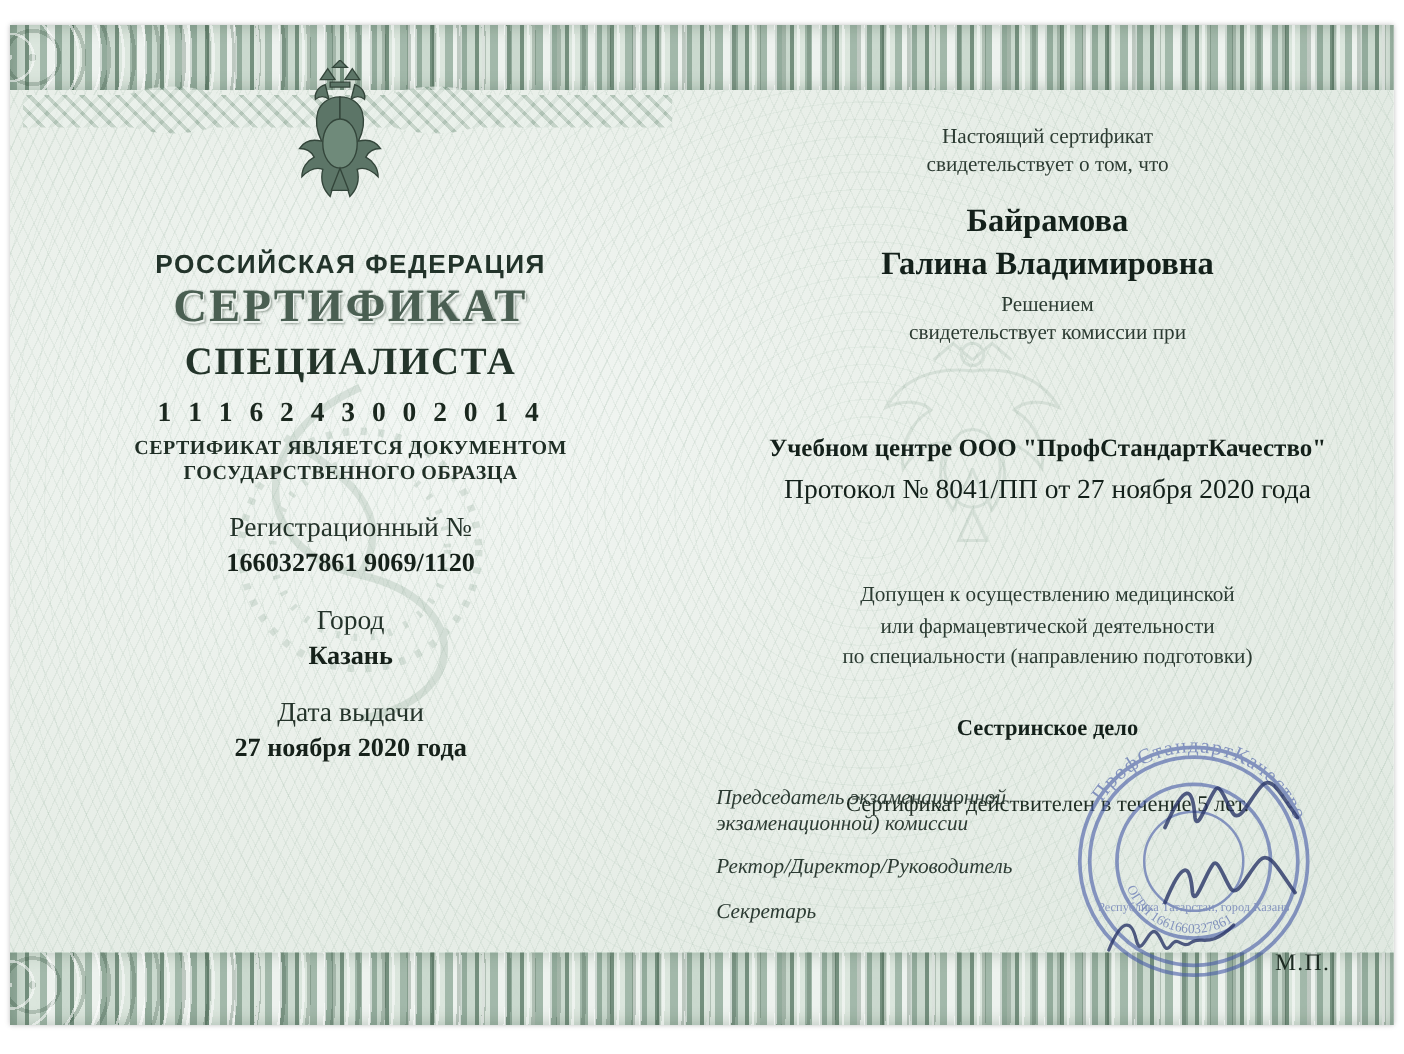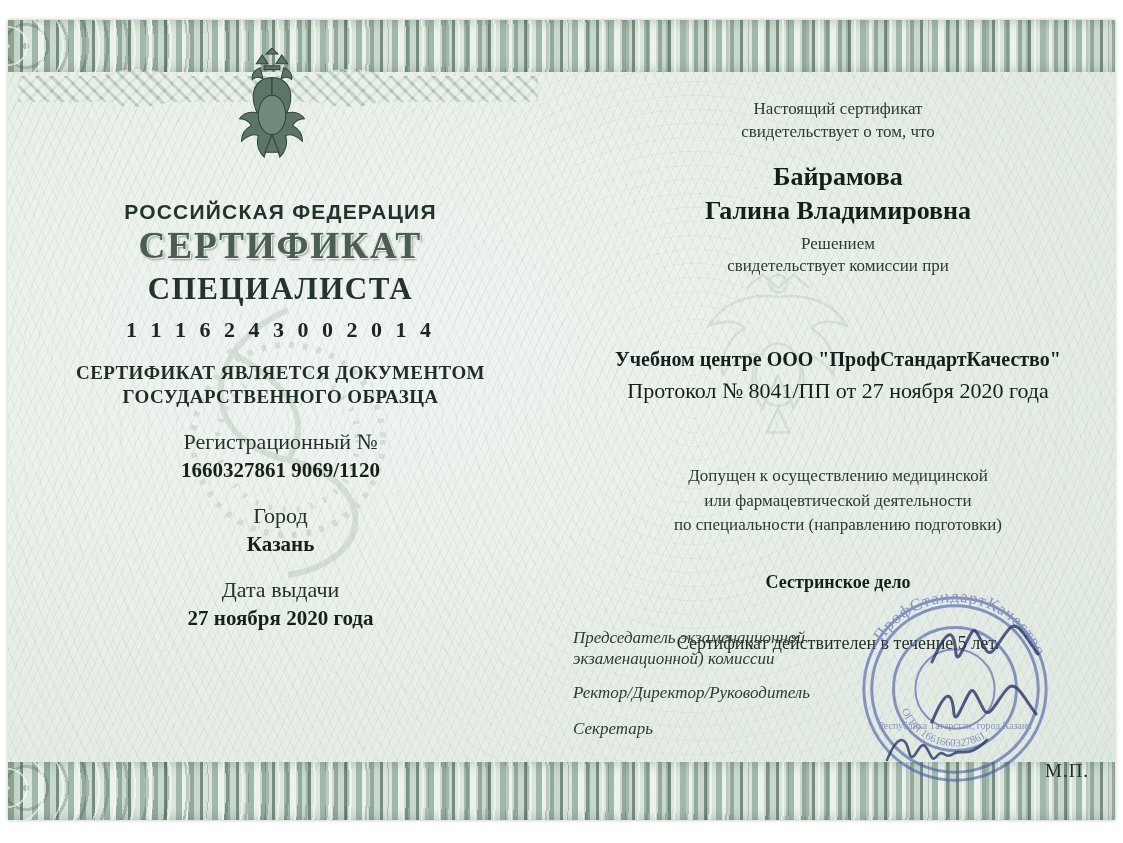--- a/index.html
+++ b/index.html
@@ -152,22 +152,22 @@
     color: #23342a;
   }
   .serial {
     margin-top: 10px;
     font-size: 22px;
     font-weight: 700;
     letter-spacing: 4px;
     color: #1b281f;
   }
   .state-doc {
-    margin-top: 18px;
-    font-size: 19px;
+    margin-top: 6px;
+    font-size: 16px;
     font-weight: 700;
     line-height: 1.25;
     letter-spacing: .4px;
     color: #1f2e25;
   }
   .field-label {
     font-size: 22px;
     color: #24332a;
     margin-top: 20px;
   }
@@ -255,21 +255,21 @@
     font-style: italic;
     font-size: 17px;
     color: #2c3b33;
     line-height: 1.3;
   }
   .sign-row { margin-bottom: 13px; }
   .sign-row.small { line-height: 1.22; }
 
   .mp {
     position: absolute;
-    left: 1037px;
+    left: 1012px;
     top: 740px;
     font-size: 19px;
     letter-spacing: 1px;
     color: #1d2b22;
   }
 
   
   .stamp {
     position: absolute;
     left: 838px;

